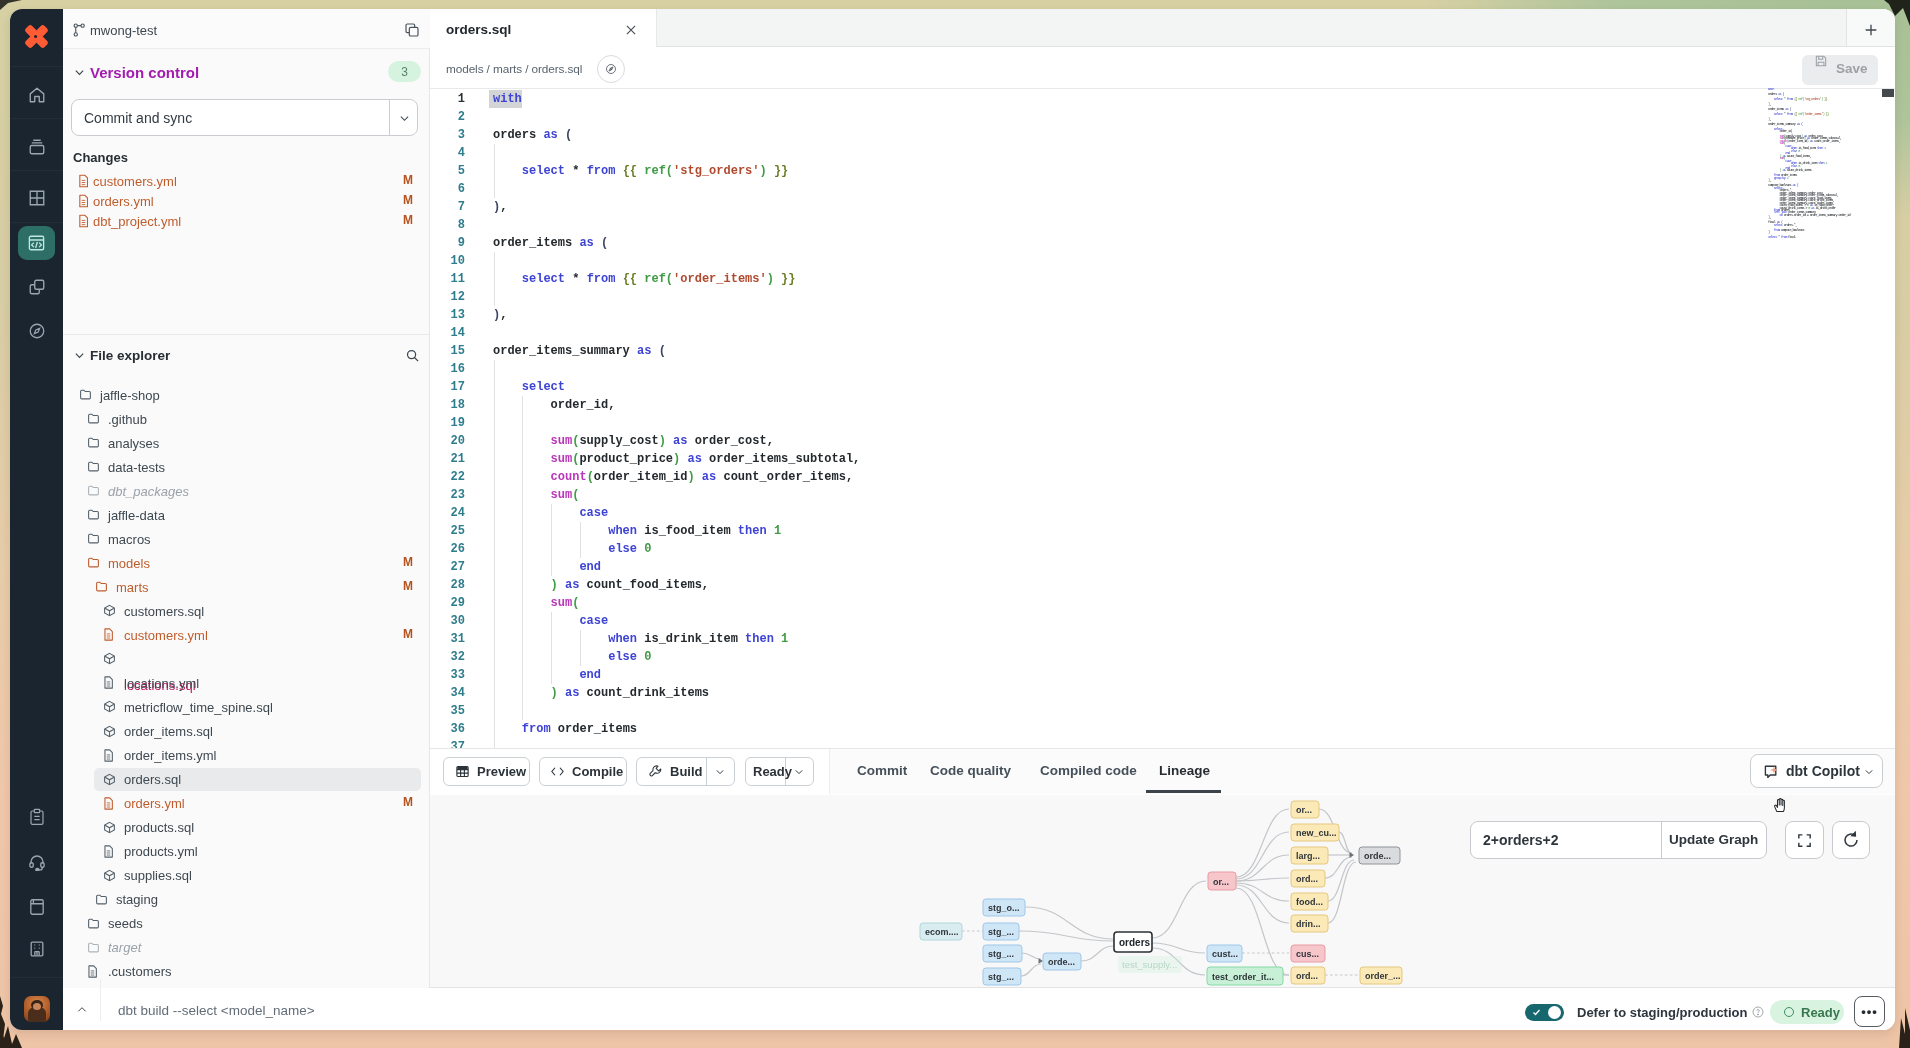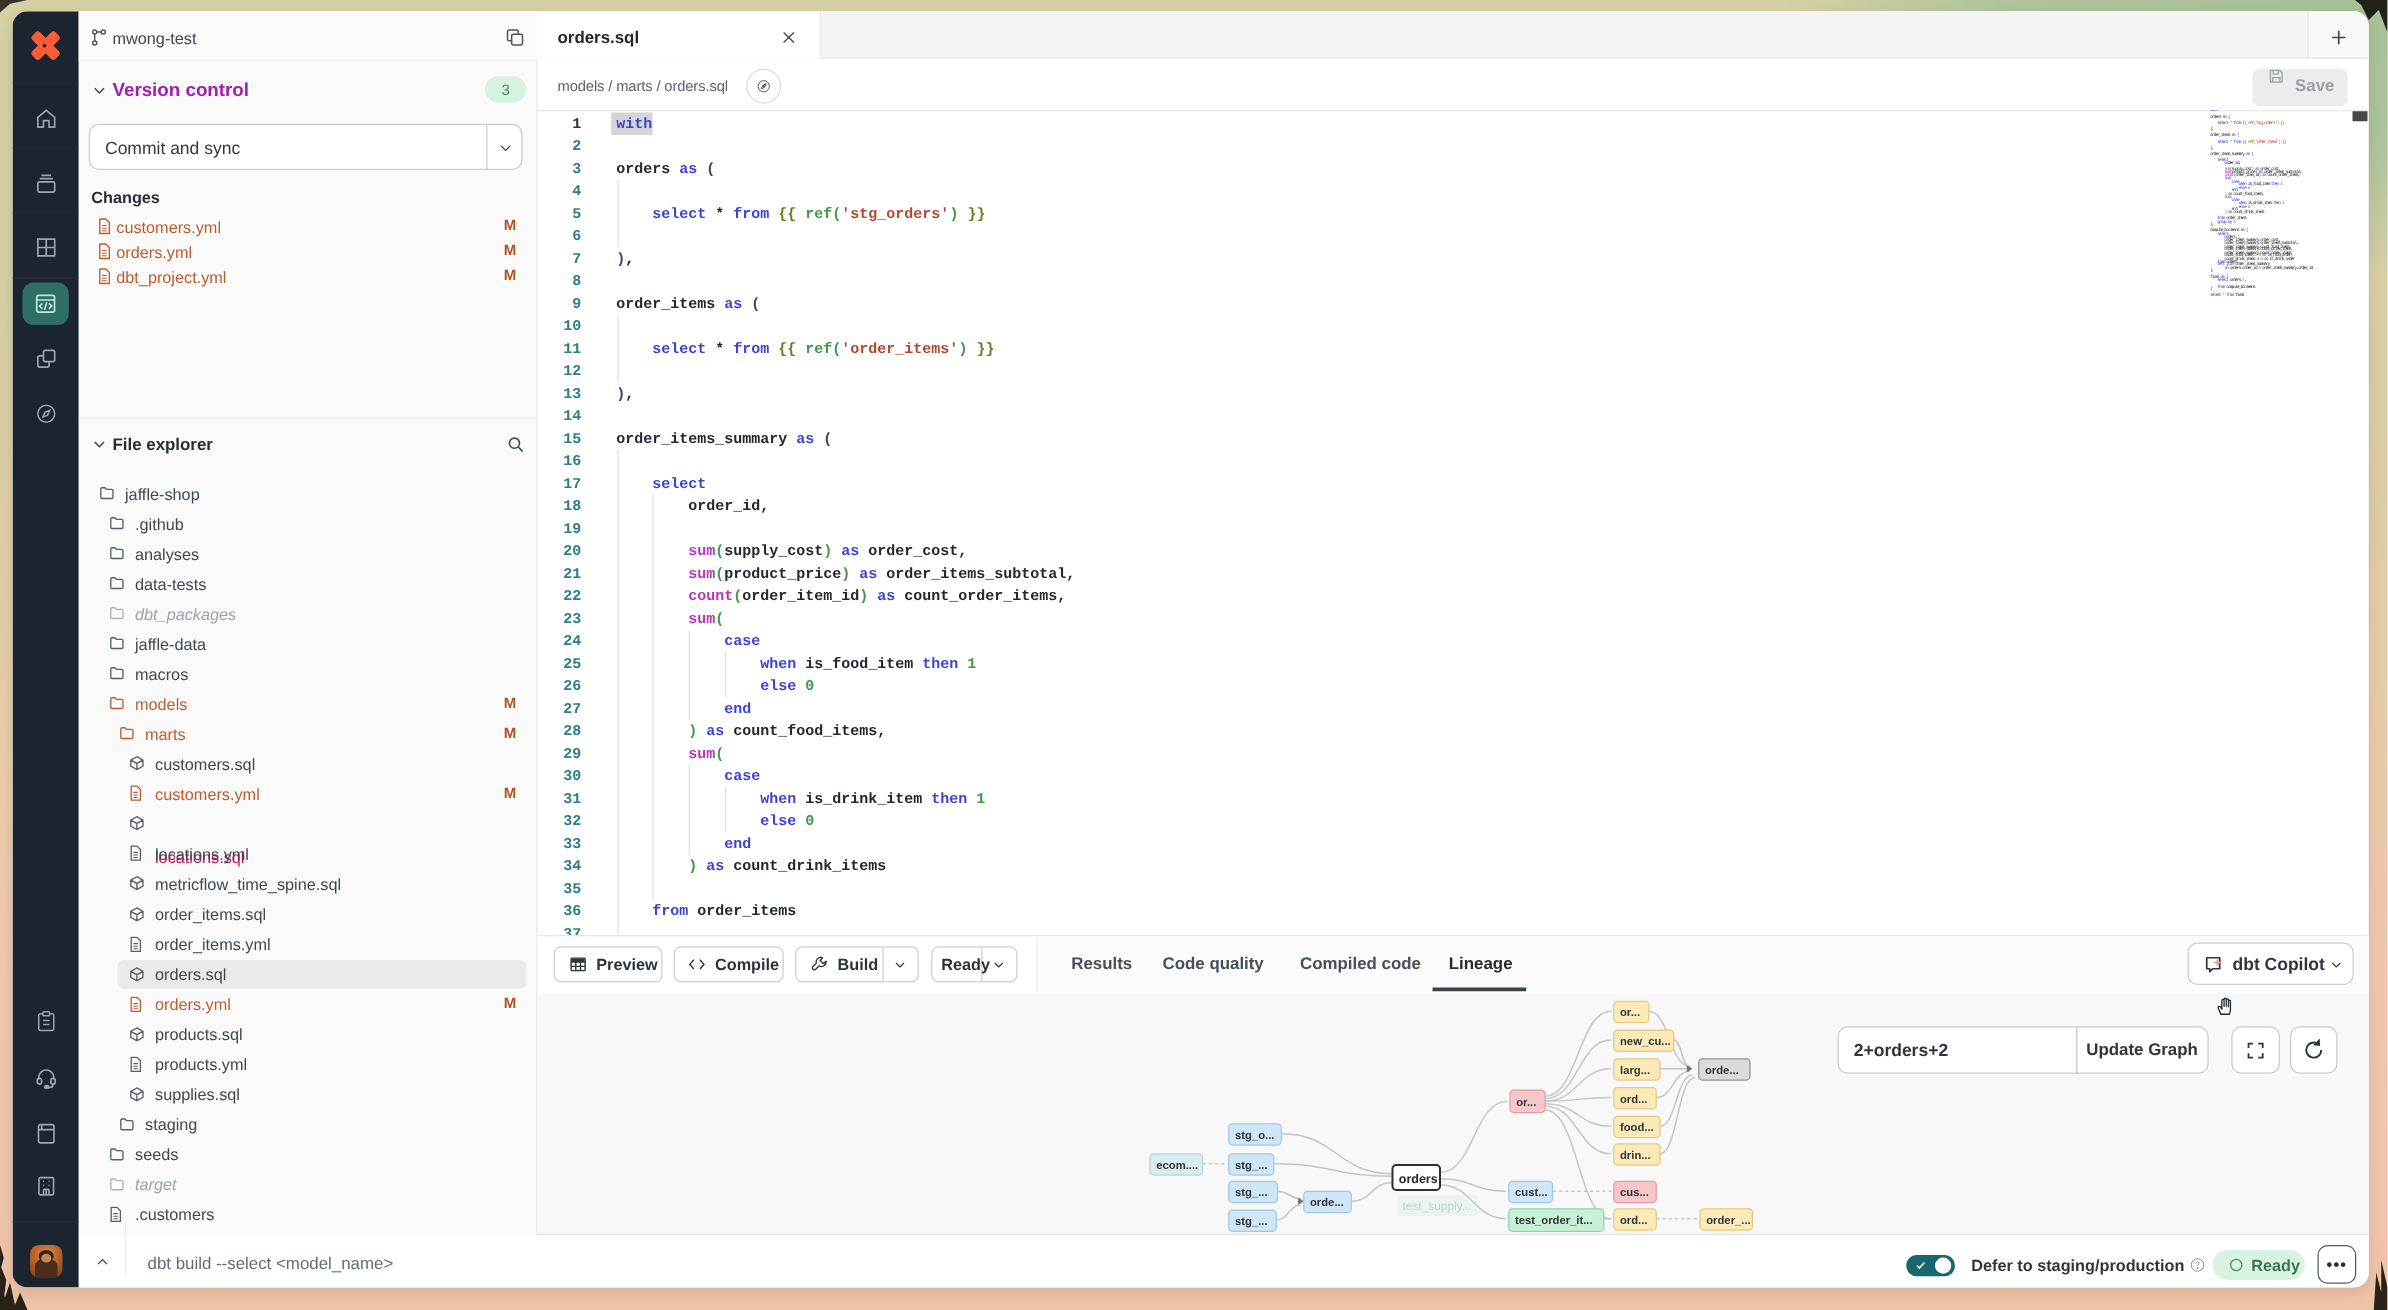--- a/index.html
+++ b/index.html
@@ -317,21 +317,21 @@
 <div class="r" style="left:660px;top:755px;font-size:13px;color:#2b3339;font-weight:bold;">Build</div>
 <svg class="r" style="left:705px;top:759px" width="10" height="8" viewBox="0 0 24 20" fill="none" stroke="#2b3339" stroke-width="2.4">
       <path d="M4 6 L12 14 L20 6"></path>
     </svg>
 <div class="r btn" style="left:735px;top:748px;width:69px;height:29px;border-radius:6px;"></div>
 <div class="r" style="left:775px;top:749px;width:1px;height:27px;background:#cbd0d4;"></div>
 <div class="r" style="left:743px;top:755px;font-size:13px;color:#2b3339;font-weight:bold;">Ready</div>
 <svg class="r" style="left:784px;top:759px" width="10" height="8" viewBox="0 0 24 20" fill="none" stroke="#2b3339" stroke-width="2.4">
       <path d="M4 6 L12 14 L20 6"></path>
     </svg>
-<div class="r" style="left:847px;top:754px;font-size:13.5px;color:#46505a;font-weight:bold;">Results</div>
+<div class="r" style="left:847px;top:754px;font-size:13.5px;color:#46505a;font-weight:bold;">Commit</div>
 <div class="r" style="left:920px;top:754px;font-size:13.5px;color:#46505a;font-weight:bold;">Code quality</div>
 <div class="r" style="left:1030px;top:754px;font-size:13.5px;color:#46505a;font-weight:bold;">Compiled code</div>
 <div class="r" style="left:1149px;top:754px;font-size:13.5px;color:#272d33;font-weight:bold;">Lineage</div>
 <div class="r" style="left:1136px;top:781px;width:75px;height:3px;background:#3c434a;"></div>
 <div class="r" style="left:1740px;top:745px;width:133px;height:34px;border:1px solid #c9ced2;border-radius:8px;background:#fff;box-sizing:border-box;"></div>
 <svg class="r" style="left:1753px;top:754px" width="16" height="16" viewBox="0 0 20 20" fill="none" stroke="#2e363d" stroke-width="1.7">
       <path d="M3 4 h13 v11 h-7 l-3 3 v-3 h-3 Z" stroke-linejoin="round"></path>
     </svg>
 <svg class="r" style="left:1759px;top:756px" width="10" height="10" viewBox="0 0 20 20">
       <path d="M10 2 L11.8 8.2 L18 10 L11.8 11.8 L10 18 L8.2 11.8 L2 10 L8.2 8.2 Z" fill="#e8a287"></path>

